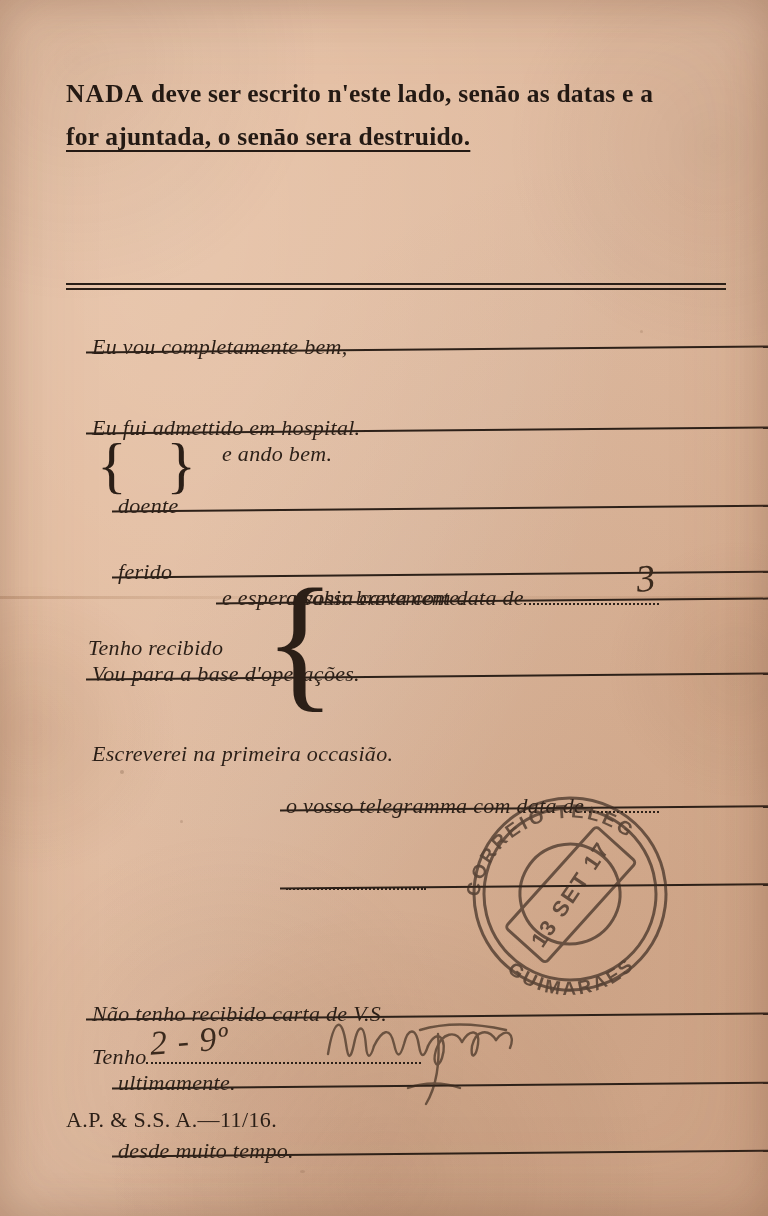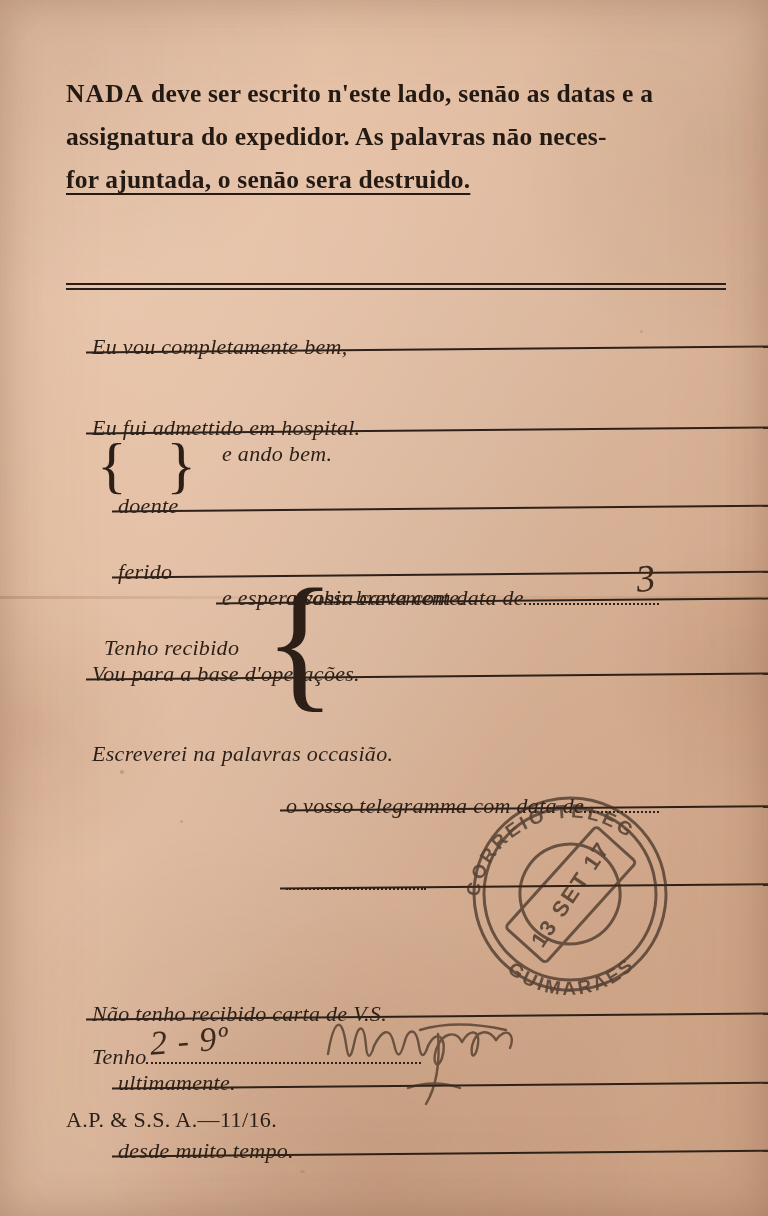--- a/index.html
+++ b/index.html
@@ -181,21 +181,20 @@
   <div class="speck" style="left:120px;top:770px;width:4px;height:4px;opacity:.5"></div>
   <div class="speck" style="left:180px;top:820px;width:3px;height:3px;opacity:.4"></div>
   <div class="speck" style="left:640px;top:330px;width:3px;height:3px;opacity:.35"></div>
   <div class="speck" style="left:300px;top:1170px;width:5px;height:3px;opacity:.3"></div>
 
   <div id="header">
     <div class="line">
       <span class="spread">NADA</span>
       <span>deve ser escrito n'este lado, senāo as datas e a</span>
     </div>
-    <div class="line">assignatura do expedidor.  As palavras nāo neces-</div>
     <div class="line underline">for ajuntada, o senāo sera destruido.</div>
   </div>
 
   <div id="rule">
     <div class="r1"></div>
     <div class="r2"></div>
   </div>
 
   <div class="italic-line struck" style="left:92px; top:334px;">Eu vou completamente bem,</div>
 
@@ -205,37 +204,37 @@
 
   <div class="italic-line struck" style="left:118px; top:441px;">doente</div>
   <div class="brace" style="left:196px; top:434px; font-size:62px; transform:scaleX(-1);">{</div>
   <div class="italic-line" style="left:222px; top:441px;">e ando bem.</div>
 
   <div class="italic-line struck" style="left:118px; top:481px;">ferido</div>
   <div class="italic-line struck" style="left:222px; top:481px;">e espero sahir brevemente.</div>
 
   <div class="italic-line struck" style="left:92px; top:531px;">Vou para a base d'operações.</div>
 
-  <div class="italic-line" style="left:104px; top:635px;text-align:center;">Tenho recibido</div>
+  <div class="italic-line" style="left:88px; top:635px;text-align:center;">Tenho recibido</div>
 
   <div class="brace" style="left:264px; top:566px; font-size:150px; font-weight:300;">{</div>
 
   <div class="italic-line" style="left:286px; top:584px;">
     <span>a vossa  carta  com  data  de</span><span class="dots" style="width:135px;"></span>
   </div>
 
   <div class="italic-line struck thin" style="left:286px; top:636px;">
     <span>o vosso telegramma com data de</span><span class="dots" style="width:75px;"></span>
   </div>
 
   <div class="italic-line struck thin" style="left:286px; top:687px;">
     <span class="dots" style="width:140px;"></span>
   </div>
 
-  <div class="italic-line" style="left:92px; top:741px;">Escreverei na palavras occasião.</div>
+  <div class="italic-line" style="left:92px; top:741px;">Escreverei na primeira occasião.</div>
 
   <div class="italic-line struck" style="left:92px; top:792px;">Não tenho recibido carta de V.S.</div>
 
   <div class="italic-line struck" style="left:118px; top:835px;">ultimamente.</div>
 
   <div class="italic-line struck" style="left:118px; top:877px;">desde muito tempo.</div>
 
 
   <div class="italic-line" style="left:92px; top:1043px;">
     <span>Tenho</span><span class="dots" style="width:275px;"></span>

